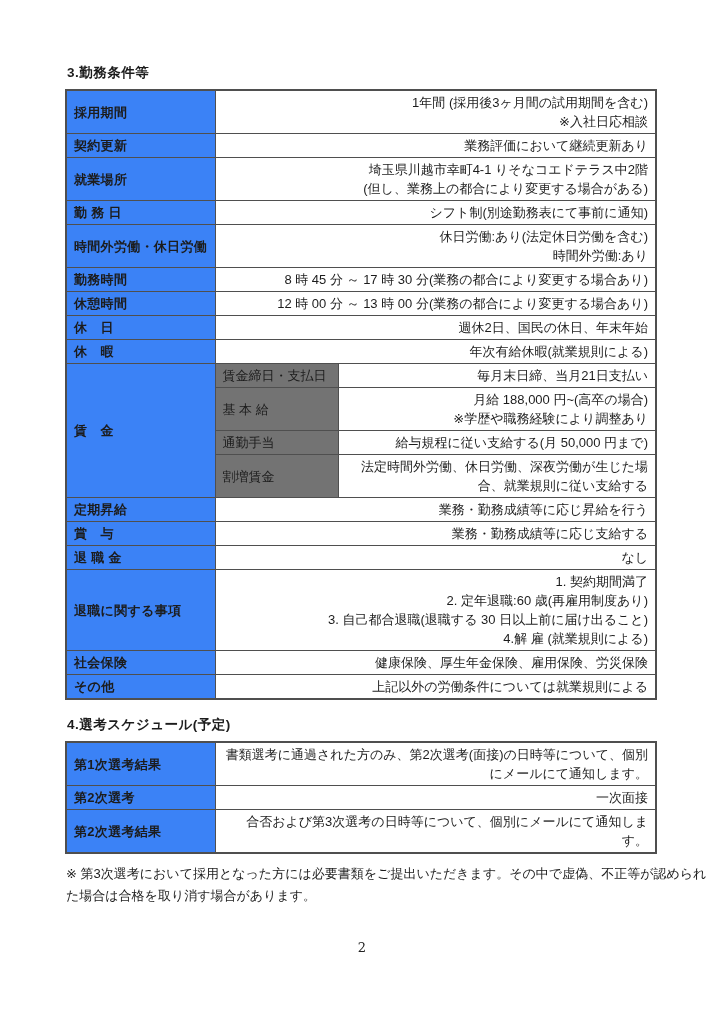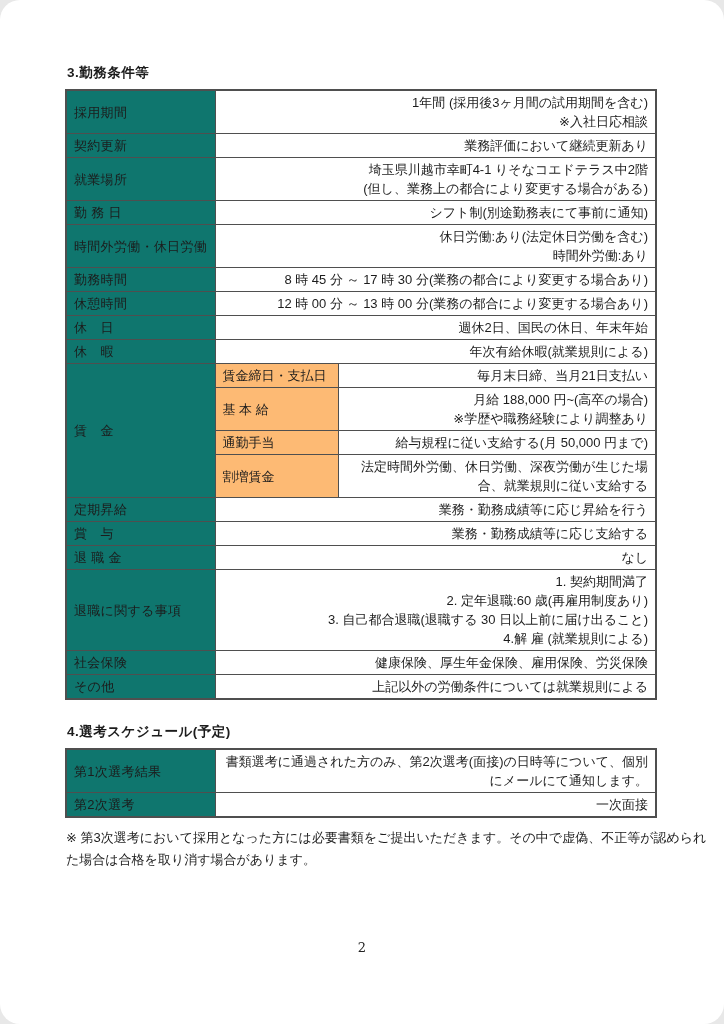--- a/index.html
+++ b/index.html
@@ -1,31 +1,31 @@
 <!DOCTYPE html>
 <html lang="ja"><head>
 <meta charset="utf-8">
 <style>
   html,body{margin:0;padding:0;background:#e8e8e8;}
   .page{
     width:724px;height:1024px;background:#ffffff;position:relative;
     font-family:"Liberation Sans","DejaVu Sans",sans-serif;color:#1c1c1c;
-    overflow:hidden;box-sizing:border-box;border-radius:20px;
+    overflow:hidden;box-sizing:border-box;
   }
   .content{padding:64px 0 0 65px;}
   .sec-title{font-size:13.5px;font-weight:bold;margin:0 0 7px 2px;letter-spacing:0.5px;}
-  .sec-title.second{margin-top:23px;}
+  .sec-title.second{margin-top:16px;}
   table.doc{border-collapse:collapse;width:592px;table-layout:fixed;border:2px solid #4f4f4f;}
   table.doc td{
     border:1px solid #4f4f4f;font-size:13px;line-height:19px;
     padding:2px 7px;vertical-align:middle;white-space:pre-wrap;
     overflow-wrap:break-word;
   }
-  td.lbl{background:#0f766e;font-weight:normal;letter-spacing:0.3px;}
-  td.sub{background:#fdba74;font-weight:normal;}
+  td.lbl{background:#3b82f6;font-weight:bold;letter-spacing:0.3px;}
+  td.sub{background:#737373;font-weight:normal;}
   .value-line{min-height:19px;text-align:right;}
   .note{
     width:642px;font-size:13px;line-height:22px;margin:9px 0 0 1px;
     white-space:pre-wrap;
   }
   .page-number{
     position:absolute;left:0;right:0;top:940px;text-align:center;
     font-family:"DejaVu Serif","Liberation Serif",serif;font-size:13px;color:#222;
   }
 </style>
@@ -133,20 +133,24 @@
       </colgroup>
       <tbody id="table2-body">
           <tr>
             <td class="lbl">第1次選考結果</td>
             <td class="val"><div class="value-line">書類選考に通過された方のみ、第2次選考(面接)の日時等について、個別にメールにて通知します。</div></td>
           </tr>
           <tr>
             <td class="lbl">第2次選考</td>
             <td class="val"><div class="value-line">一次面接</div></td>
           </tr>
+          <tr>
+            <td class="lbl">第2次選考結果</td>
+            <td class="val"><div class="value-line">合否および第3次選考の日時等について、個別にメールにて通知します。</div></td>
+          </tr>
         </tbody>
     </table>
 
     <div class="note">※ 第3次選考において採用となった方には必要書類をご提出いただきます。その中で虚偽、不正等が認められた場合は合格を取り消す場合があります。</div>
   </div>
 
   <div class="page-number">2</div>
 </div>
 
 </body></html>

